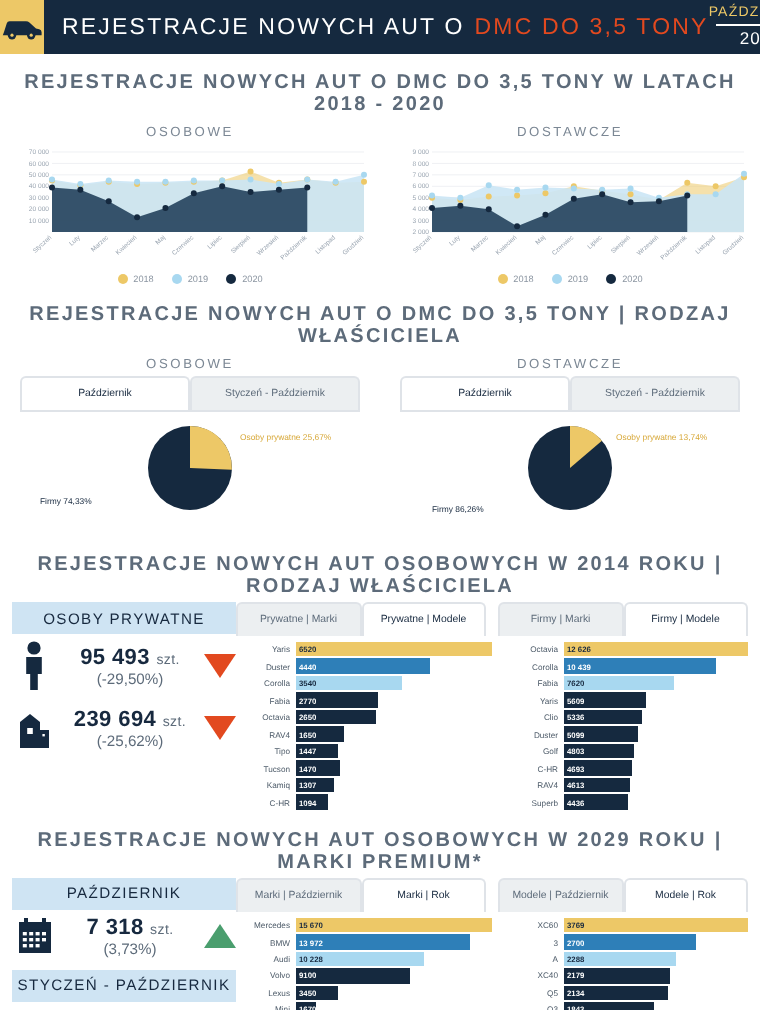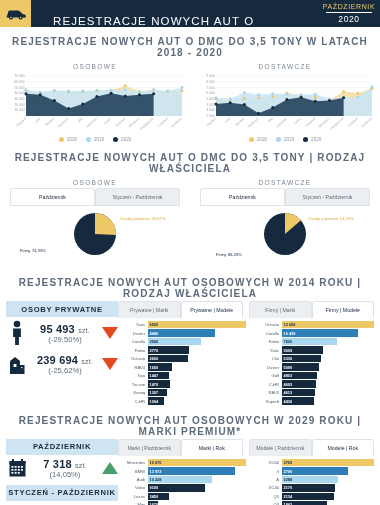--- a/index.html
+++ b/index.html
@@ -6,21 +6,21 @@
   body{
     width:380px;height:505px;overflow:hidden;
     background:#ffffff;
     font-family:"Liberation Sans", sans-serif;
     color:#17293f;
   }
   
   .header{display:flex;align-items:stretch;height:27px;background:#15293f;}
   .logo-box{width:31px;background:#edc867;display:flex;align-items:center;justify-content:center;}
   .logo-box svg{display:block;}
-  .header-title{flex:1;display:flex;align-items:flex-end;padding-left:22px;
+  .header-title{flex:1;display:flex;align-items:center;padding-left:9px;
     font-size:11.5px;letter-spacing:1.1px;color:#ffffff;white-space:nowrap;}
   .header-title .hl{color:#e2491f;margin-left:5px;}
   .header-date{width:62px;background:#15293f;display:flex;flex-direction:column;
     align-items:center;justify-content:center;line-height:1.05;}
   .header-date .hd-month{font-size:7px;letter-spacing:.6px;color:#edc867;}
   .header-date .hd-rule{width:46px;height:1px;background:#ffffff;margin:1.5px 0;}
   .header-date .hd-year{font-size:8.5px;color:#ffffff;letter-spacing:.6px;}
 
   
   .section-title{text-align:center;font-size:10px;letter-spacing:1.15px;
@@ -49,21 +49,21 @@
   
   .pie-area{position:relative;height:62px;}
   .pie-svg{display:block;margin:0 auto;}
   .pie-lab{position:absolute;font-size:4.2px;white-space:nowrap;}
   .pie-lab.gold{color:#d8a93b;}
   .pie-lab.navy{color:#17293f;}
 
   
   .kpi-col{width:118px;box-sizing:border-box;padding-left:6px;}
   .kpi-band{background:#cfe4f3;color:#17293f;text-align:center;font-size:7.6px;
-    letter-spacing:.7px;padding:3.5px 0;font-weight:700;margin-bottom:3px;}
+    letter-spacing:.7px;padding:3.5px 0;font-weight:400;margin-bottom:3px;}
   .kpi-row{display:flex;align-items:center;gap:4px;margin-bottom:6px;}
   .kpi-ico{width:22px;display:flex;justify-content:center;}
   .kpi-txt{flex:1;text-align:center;}
   .kpi-num{font-size:11px;font-weight:700;color:#17293f;letter-spacing:.2px;}
   .kpi-num .unit{font-size:7px;font-weight:400;color:#5d6b7a;}
   .kpi-pct{font-size:7.6px;color:#5d6b7a;}
   .tri{width:0;height:0;border-left:8.5px solid transparent;border-right:8.5px solid transparent;}
   .tri.down{border-top:12px solid #e2491f;}
   .tri.up{border-bottom:12px solid #4a9e6e;}
 
@@ -89,20 +89,21 @@
     <svg width="22" height="14" viewBox="0 0 22 14">
       <path d="M2 9 L3.4 4.6 Q3.7 3.6 4.8 3.6 L13 3.6 Q14 3.6 14.7 4.3 L18 7.2 L19.6 7.6 Q20.8 7.9 20.8 9.1 L20.8 10.6 L1.4 10.6 Z" fill="#15293f"></path>
       <circle cx="6" cy="10.6" r="2.1" fill="#15293f"></circle>
       <circle cx="6" cy="10.6" r="0.8" fill="#edc867"></circle>
       <circle cx="15.6" cy="10.6" r="2.1" fill="#15293f"></circle>
       <circle cx="15.6" cy="10.6" r="0.8" fill="#edc867"></circle>
     </svg>
   </div>
   <div class="header-title">
     <span>REJESTRACJE NOWYCH AUT O</span>
+    <span class="hl">DMC DO 3,5 TONY</span>
   </div>
   <div class="header-date">
     <div class="hd-month">PAŹDZIERNIK</div>
     <div class="hd-rule"></div>
     <div class="hd-year">2020</div>
   </div>
 </div>
 
 <div class="section-title">REJESTRACJE NOWYCH AUT O DMC DO 3,5 TONY W LATACH 2018 - 2020</div>
 <div class="panes">
@@ -568,21 +569,21 @@
             <rect x="9.8" y="11" width="2" height="1.7"></rect>
               <rect x="13" y="11" width="2" height="1.7"></rect>
             <rect x="3.4" y="14" width="2" height="1.7"></rect>
               <rect x="6.6" y="14" width="2" height="1.7"></rect>
             <rect x="9.8" y="14" width="2" height="1.7"></rect>
           </g>
         </svg>
       </div>
       <div class="kpi-txt">
         <div class="kpi-num"><span>7 318</span> <span class="unit">szt.</span></div>
-        <div class="kpi-pct">(14,05%)</div>
+        <div class="kpi-pct">(3,73%)</div>
       </div>
       <div class="tri up"></div>
     </div>
 
     <div class="kpi-band">STYCZEŃ - PAŹDZIERNIK</div>
     <div class="kpi-row">
       <div class="kpi-ico">
         <svg width="19" height="20" viewBox="0 0 19 20">
           <rect x="1.5" y="3" width="16" height="15.5" fill="#15293f"></rect>
           <rect x="4" y="1" width="2" height="3.6" fill="#15293f"></rect>

